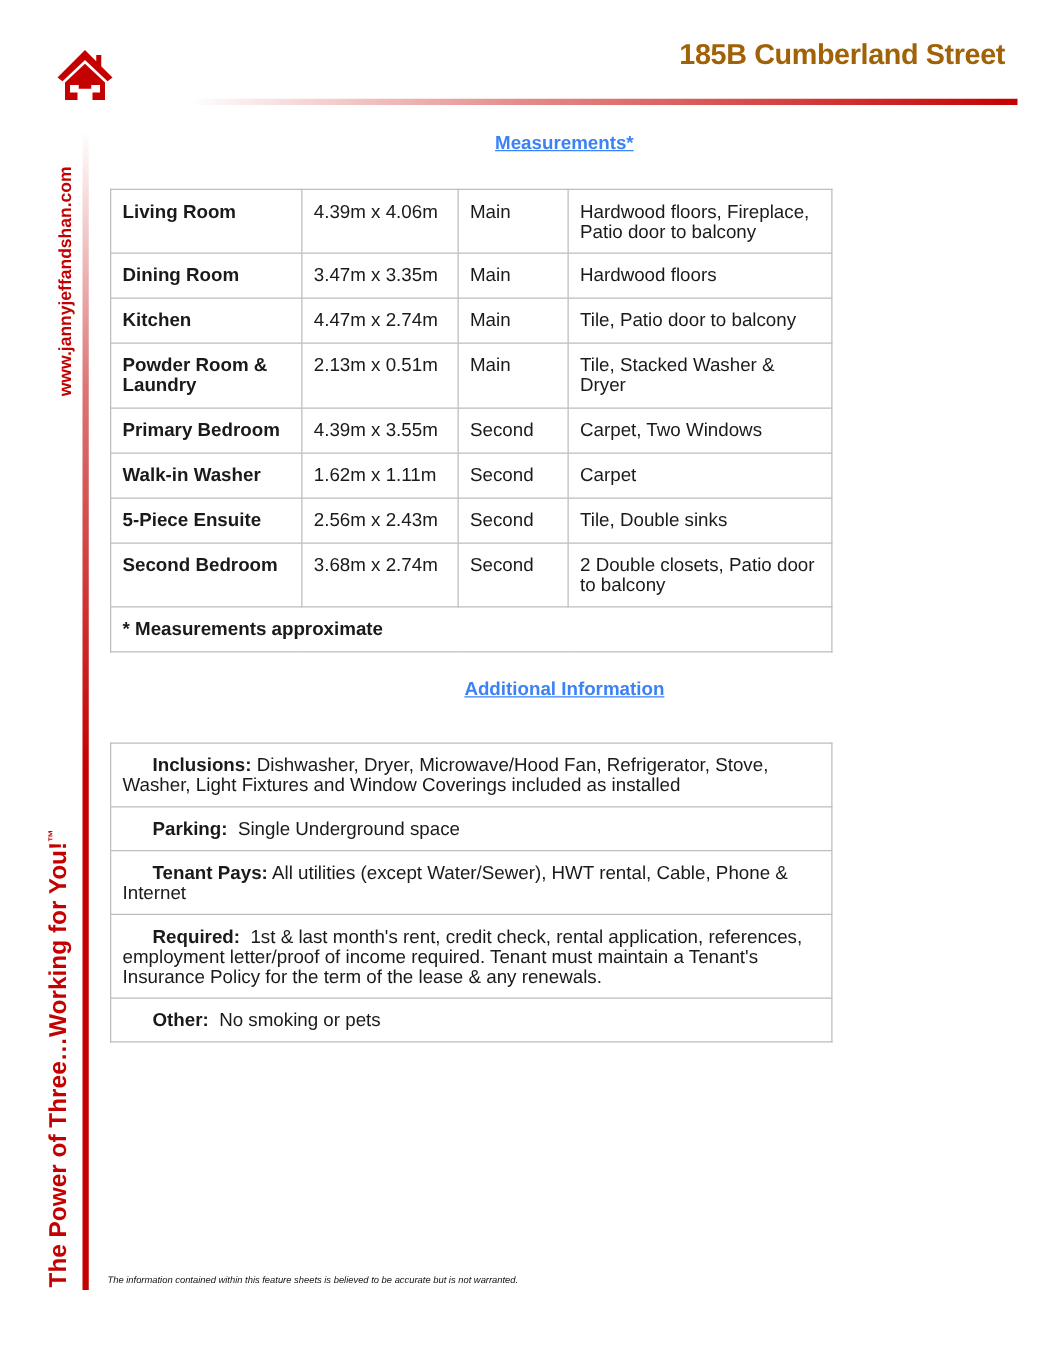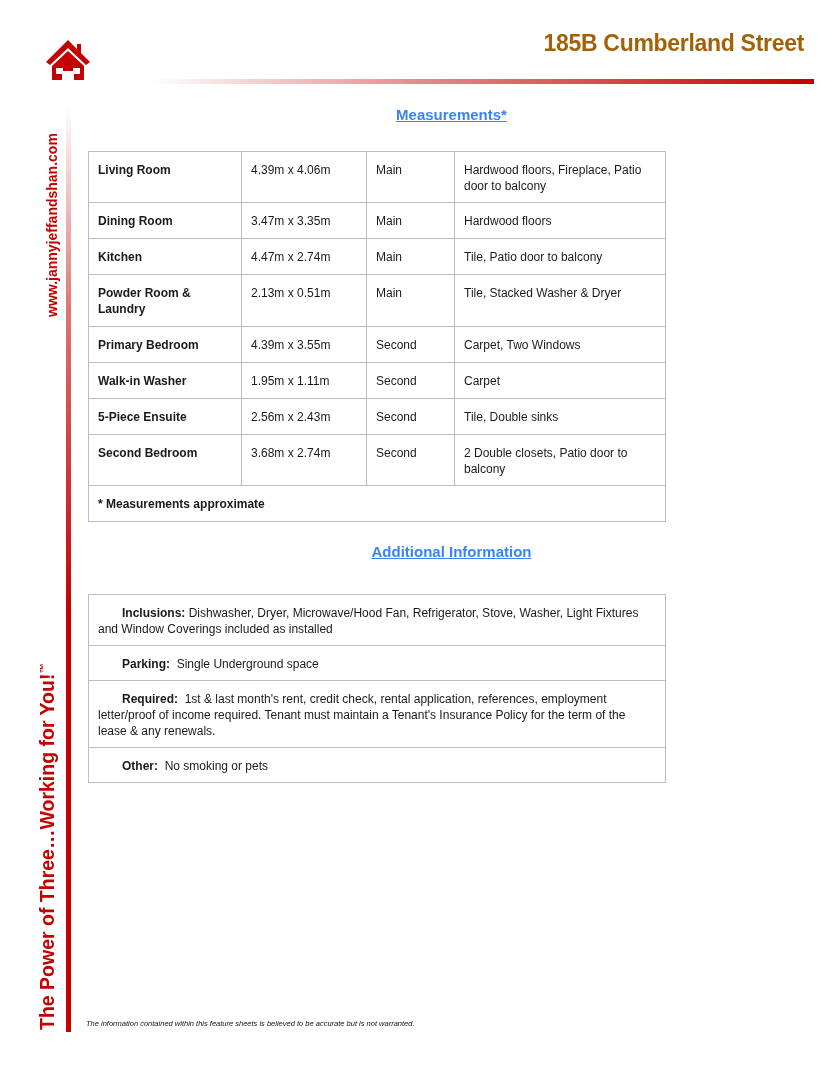--- a/index.html
+++ b/index.html
@@ -22,21 +22,21 @@
 
     .side-slogan { position: absolute; left: 36px; top: 1030px; transform-origin: 0 0; transform: rotate(-90deg);
                    color: #c40000; font-weight: bold; font-size: 19.5px; white-space: nowrap; }
     .side-slogan sup { font-size: 10px; }
 
     .section-title { position: absolute; left: 88px; width: 727px; text-align: center; font-weight: bold;
                      text-decoration: underline; font-size: 15px; color: #3b82f6; }
     .section-title.m { top: 106px; }
     .section-title.a { top: 543px; font-weight: normal; font-weight: 600; }
 
-    table { border-collapse: collapse; position: absolute; left: 88px; width: 578px; font-size: 12px; }
+    table { border-collapse: collapse; position: absolute; left: 88px; width: 578px; font-size: 15px; }
     td { border: 1.5px solid #bdbdbd; vertical-align: top; padding: 0 9px; color: #1a1a1a; line-height: 16px; }
 
     #measure-table { top: 151px; }
     #measure-table td { padding-top: 10px; padding-bottom: 8px; height: 17px; }
     #measure-table tr.tall td { height: 33px; }
     #measure-table td.room { font-weight: bold; width: 134px; }
     #measure-table td.dim { width: 106px; }
     #measure-table td.level { width: 69px; }
 
     #info-table { top: 594px; }
@@ -91,21 +91,21 @@
         <td class="">Tile, Stacked Washer &amp; Dryer</td>
       </tr>
       <tr>
         <td class="room">Primary Bedroom</td>
         <td class="dim">4.39m x 3.55m</td>
         <td class="level">Second</td>
         <td class="">Carpet, Two Windows</td>
       </tr>
       <tr>
         <td class="room">Walk-in Washer</td>
-        <td class="dim">1.95m x 1.11m</td>
+        <td class="dim">1.62m x 1.11m</td>
         <td class="level">Second</td>
         <td class="">Carpet</td>
       </tr>
       <tr>
         <td class="room">5-Piece Ensuite</td>
         <td class="dim">2.56m x 2.43m</td>
         <td class="level">Second</td>
         <td class="">Tile, Double sinks</td>
       </tr>
       <tr>
@@ -124,20 +124,23 @@
 
 <table id="info-table">
   <tbody id="info-body">
       <tr>
         <td><span class="lbl">Inclusions:</span><span style="white-space: pre-wrap;"> Dishwasher, Dryer, Microwave/Hood Fan, Refrigerator, Stove, Washer, Light Fixtures and Window Coverings included as installed</span></td>
       </tr>
       <tr>
         <td><span class="lbl">Parking:</span><span style="white-space: pre-wrap;">  Single Underground space</span></td>
       </tr>
       <tr>
+        <td><span class="lbl">Tenant Pays:</span><span style="white-space: pre-wrap;"> All utilities (except Water/Sewer), HWT rental, Cable, Phone &amp; Internet</span></td>
+      </tr>
+      <tr>
         <td><span class="lbl">Required:</span><span style="white-space: pre-wrap;">  1st &amp; last month's rent, credit check, rental application, references, employment letter/proof of income required. Tenant must maintain a Tenant's Insurance Policy for the term of the lease &amp; any renewals.</span></td>
       </tr>
       <tr>
         <td><span class="lbl">Other:</span><span style="white-space: pre-wrap;">  No smoking or pets</span></td>
       </tr>
     </tbody>
 </table>
 
 <div class="disclaimer">The information contained within this feature sheets is believed to be accurate but is not warranted.</div>
 

